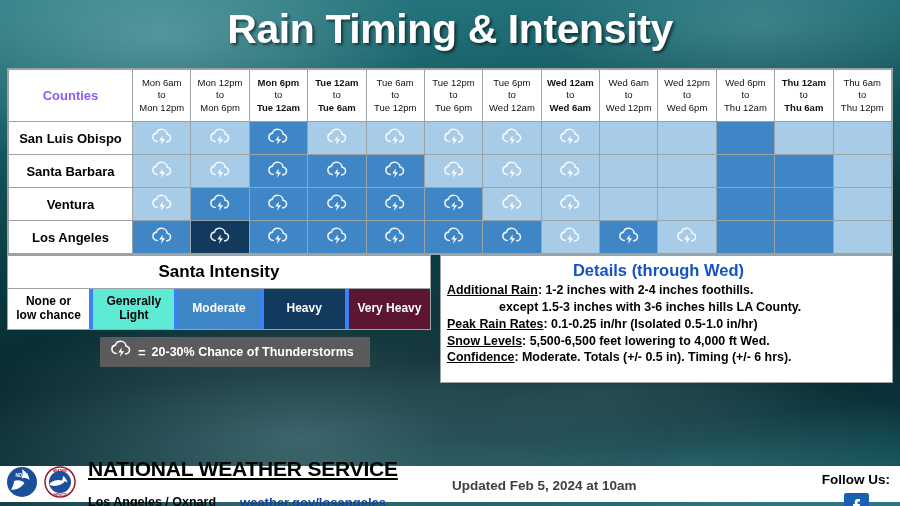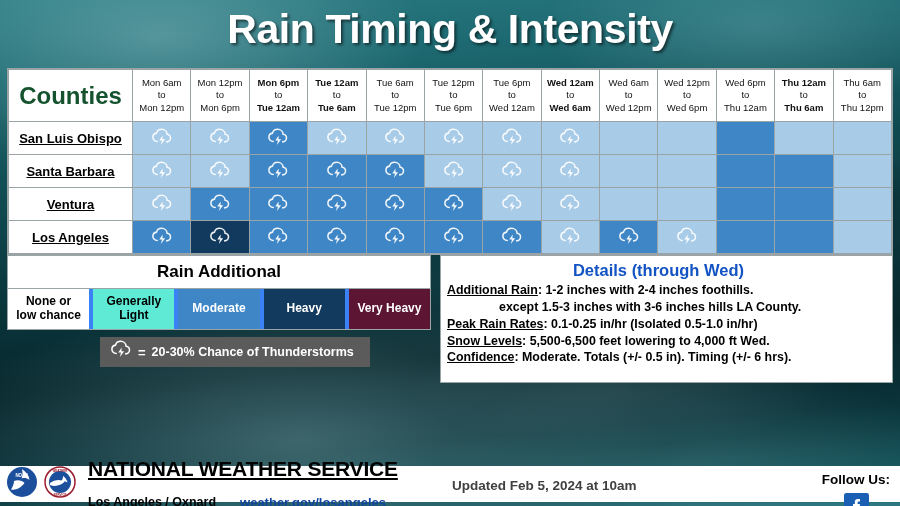--- a/index.html
+++ b/index.html
@@ -66,22 +66,22 @@
     width: 100%;
     table-layout: fixed;
   }
   table.timing th, table.timing td {
     border: 1px solid #9aa3a6;
     padding: 0;
   }
   th.counties-head {
     width: 124px;
     background: #ffffff;
-    color: #14532d;
-    font-size: 24px;
+    color: #8b5cf6;
+    font-size: 13px;
     font-weight: bold;
     height: 52px;
     text-align: center;
   }
   th.period {
     background: #ffffff;
     color: #111;
     font-size: 9.5px;
     font-weight: bold;
     line-height: 1.28;
@@ -93,21 +93,20 @@
   th.period .l2 { display: block; font-weight: normal; }
 
   td.county {
     background: #ffffff;
     color: #000;
     font-size: 13px;
     font-weight: bold;
     height: 33px;
     text-align: center;
     white-space: nowrap;
-    text-decoration: underline;
   }
   td.cell {
     height: 33px;
     text-align: center;
     vertical-align: middle;
   }
   td.cell svg { display: block; margin: 0 auto; }
   .int-light { background: #a8cbe8; }
   .int-mod   { background: #3e86c6; }
   .int-heavy { background: #123a5e; }
@@ -564,21 +563,21 @@
             </td>
             <td class="cell int-mod"></td>
             <td class="cell int-mod"></td>
             <td class="cell int-light"></td>
           </tr>
         </tbody>
     </table>
   </div>
 
   <div class="legend">
-    <div class="legend-title">Rain Additional</div>
+    <div class="legend-title">Santa Intensity</div>
     <div class="legend-row">
 
     <div class="legend-cell dark-text" style="background: rgb(255, 255, 255);">
           <span>None or<br>low chance</span>
         </div>
         <div class="legend-cell dark-text" style="background: #5eead4;">
           <span>Generally<br>Light</span>
         </div>
         <div class="legend-cell light-text" style="background: rgb(62, 134, 198);">
           <span>Moderate</span>

